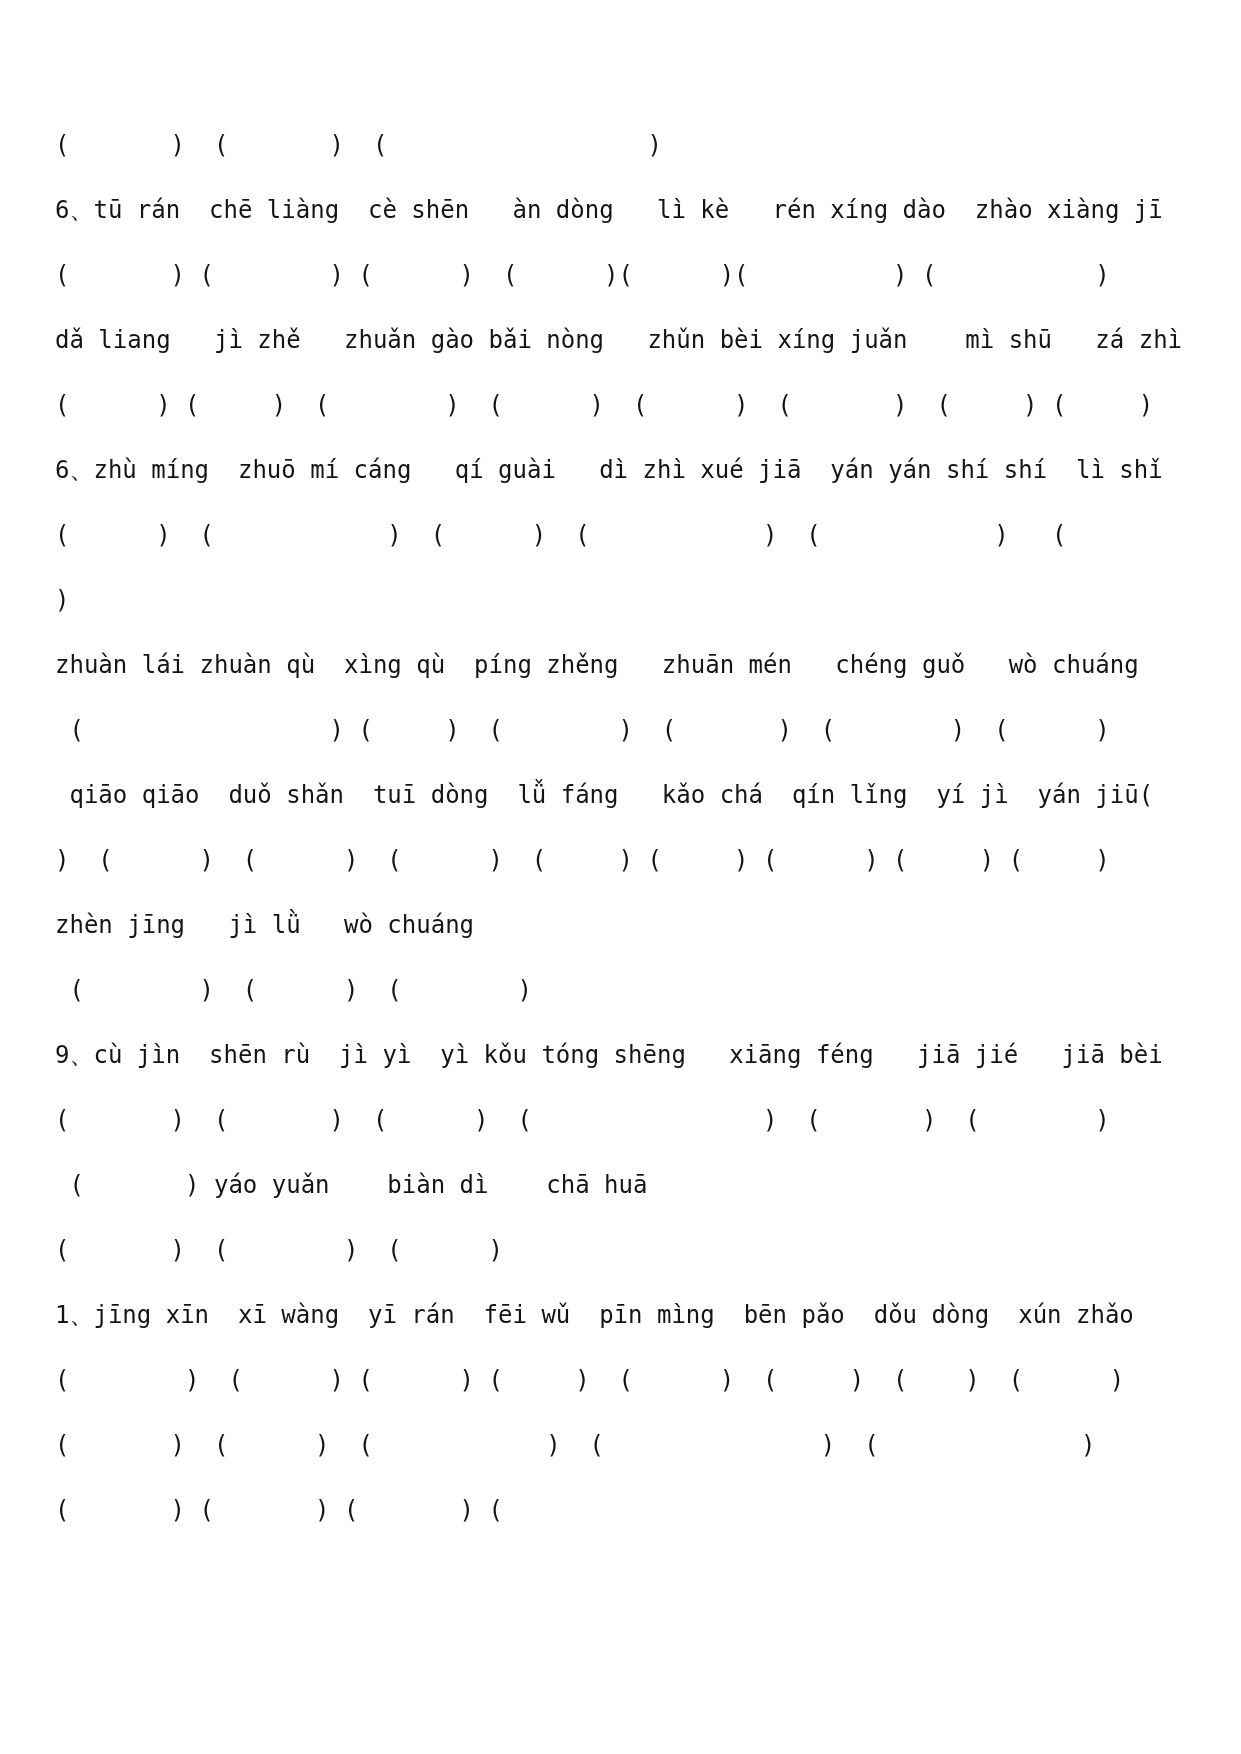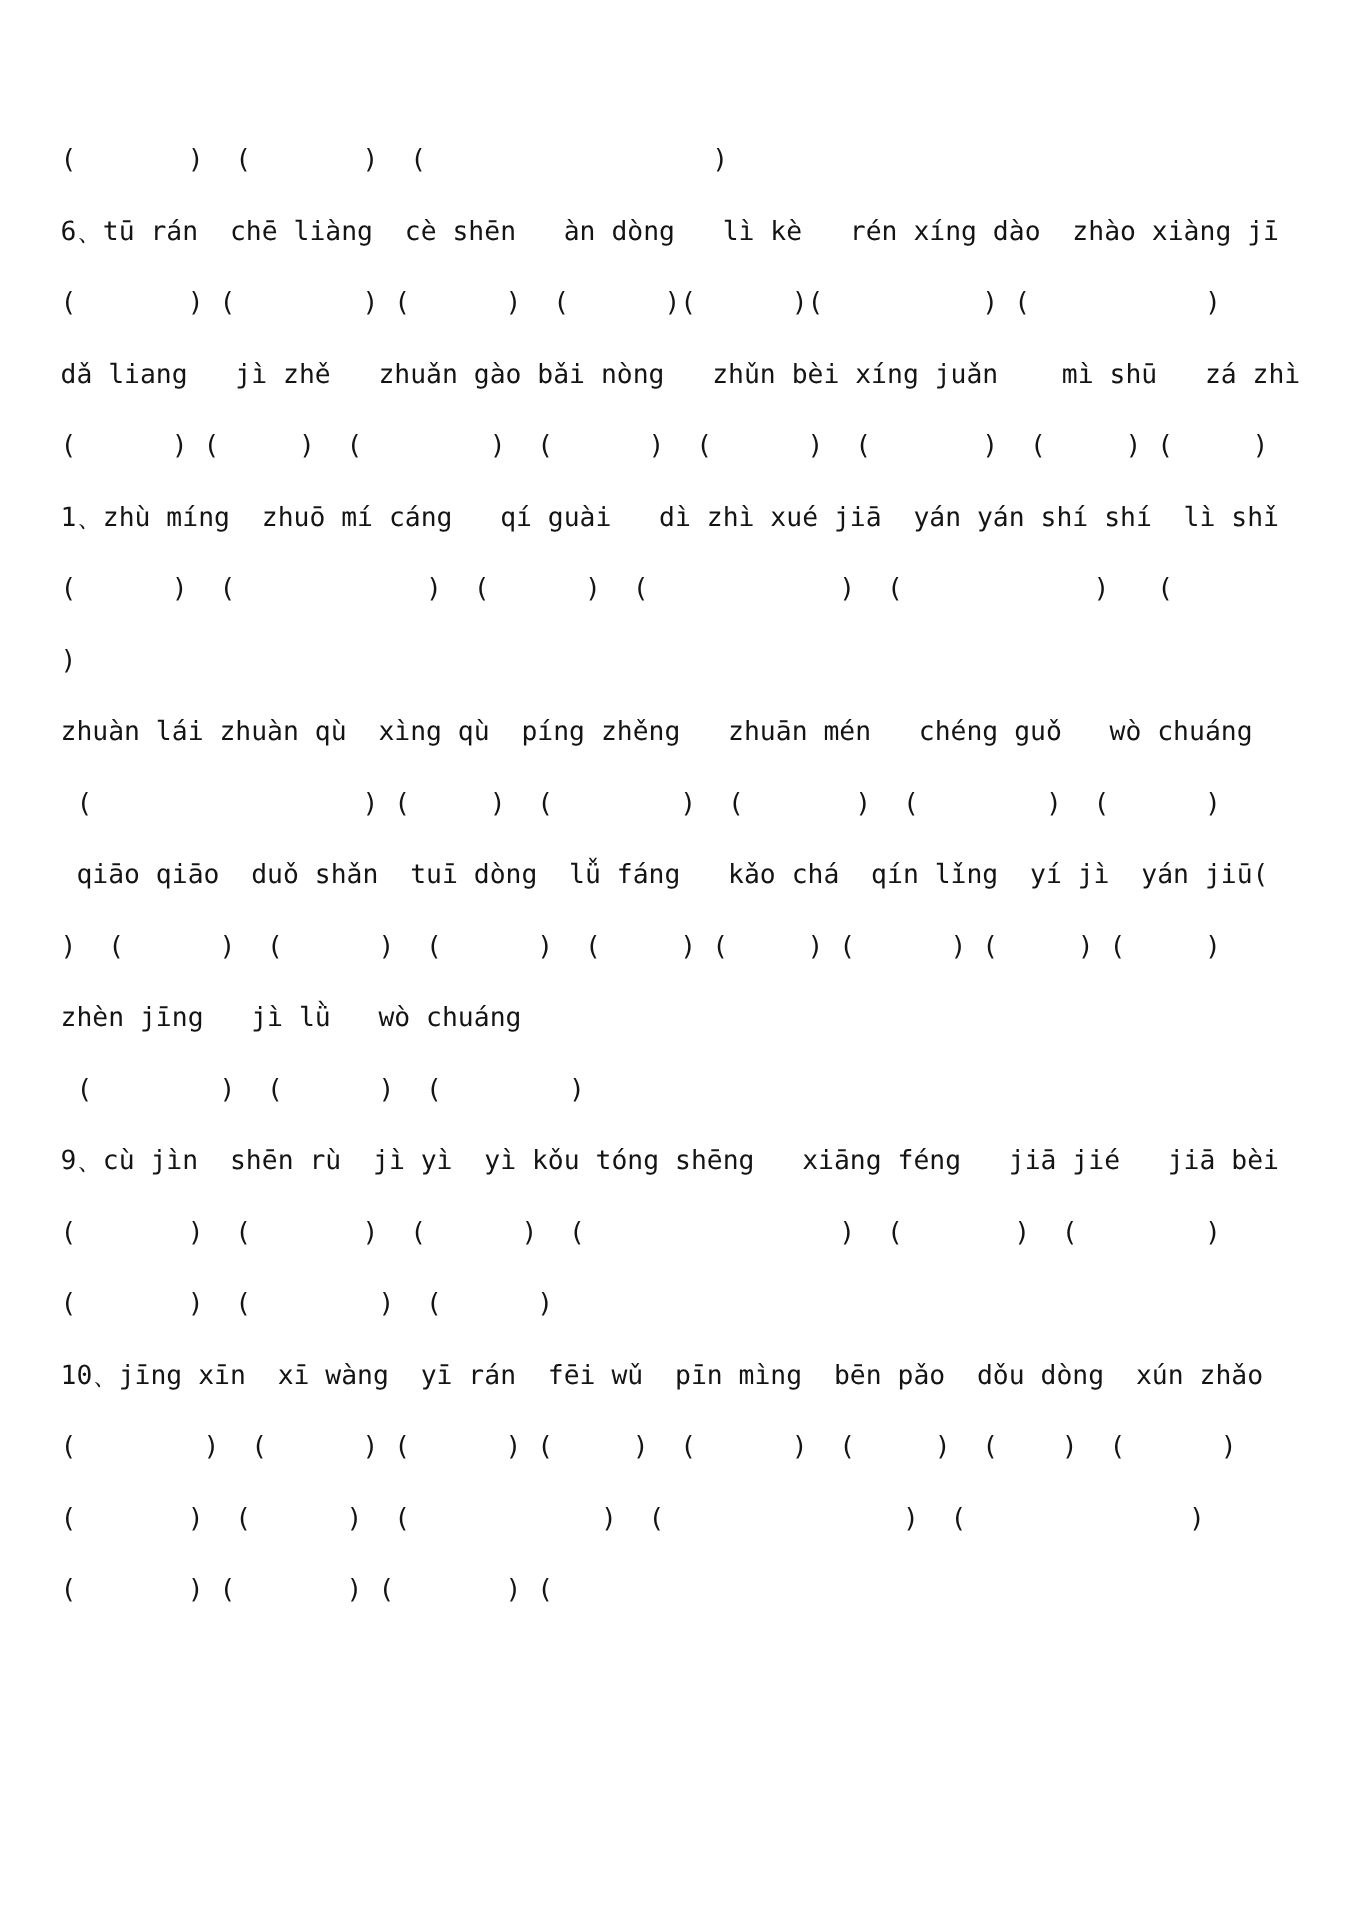--- a/index.html
+++ b/index.html
@@ -30,29 +30,30 @@
 </style>
 </head>
 <body>
 
 <div class="page">
   <div class="line">(       )  (       )  (                  )</div>
   <div class="line">6、tū rán  chē liàng  cè shēn   àn dòng   lì kè   rén xíng dào  zhào xiàng jī</div>
   <div class="line">(       ) (        ) (      )  (      )(      )(          ) (           )</div>
   <div class="line">dǎ liang   jì zhě   zhuǎn gào bǎi nòng   zhǔn bèi xíng juǎn    mì shū   zá zhì</div>
   <div class="line">(      ) (     )  (        )  (      )  (      )  (       )  (     ) (     )</div>
-  <div class="line">1、zhù míng  zhuō mí cáng   qí guài   dì zhì xué jiā  yán yán shí shí  lì shǐ</div>
+  <div class="line">6、zhù míng  zhuō mí cáng   qí guài   dì zhì xué jiā  yán yán shí shí  lì shǐ</div>
   <div class="line">(      )  (            )  (      )  (            )  (            )   (</div>
   <div class="line">)</div>
   <div class="line">zhuàn lái zhuàn qù  xìng qù  píng zhěng   zhuān mén   chéng guǒ   wò chuáng</div>
   <div class="line"> (                 ) (     )  (        )  (       )  (        )  (      )</div>
   <div class="line"> qiāo qiāo  duǒ shǎn  tuī dòng  lǚ fáng   kǎo chá  qín lǐng  yí jì  yán jiū(</div>
   <div class="line">)  (      )  (      )  (      )  (     ) (     ) (      ) (     ) (     )</div>
   <div class="line">zhèn jīng   jì lǜ   wò chuáng</div>
   <div class="line"> (        )  (      )  (        )</div>
   <div class="line">9、cù jìn  shēn rù  jì yì  yì kǒu tóng shēng   xiāng féng   jiā jié   jiā bèi</div>
   <div class="line">(       )  (       )  (      )  (                )  (       )  (        )</div>
+  <div class="line"> (       ) yáo yuǎn    biàn dì    chā huā</div>
   <div class="line">(       )  (        )  (      )</div>
-  <div class="line">10、jīng xīn  xī wàng  yī rán  fēi wǔ  pīn mìng  bēn pǎo  dǒu dòng  xún zhǎo</div>
+  <div class="line">1、jīng xīn  xī wàng  yī rán  fēi wǔ  pīn mìng  bēn pǎo  dǒu dòng  xún zhǎo</div>
   <div class="line">(        )  (      ) (      ) (     )  (      )  (     )  (    )  (      )</div>
   <div class="line">(       )  (      )  (            )  (               )  (              )</div>
   <div class="line">(       ) (       ) (       ) (</div>
 </div>
 
 </body></html>

